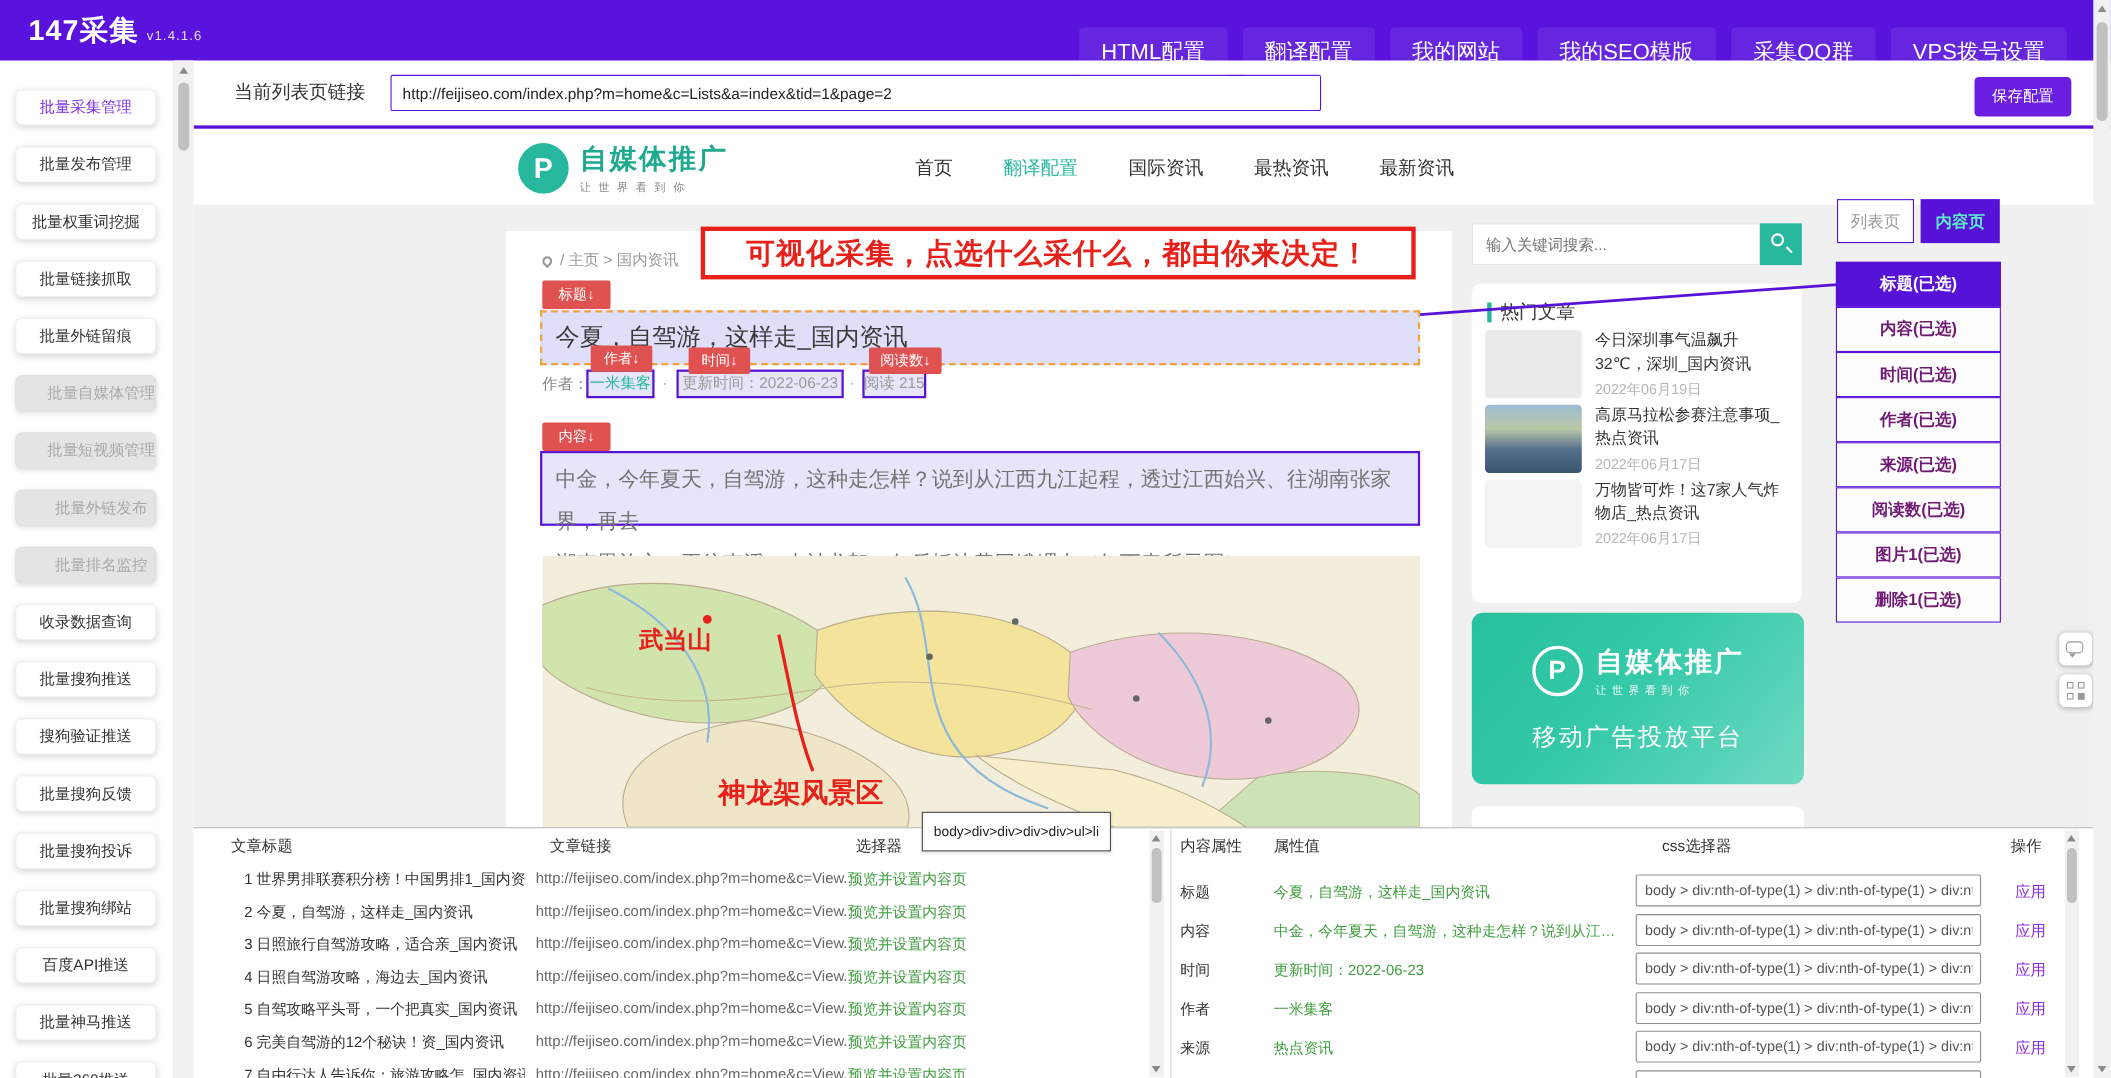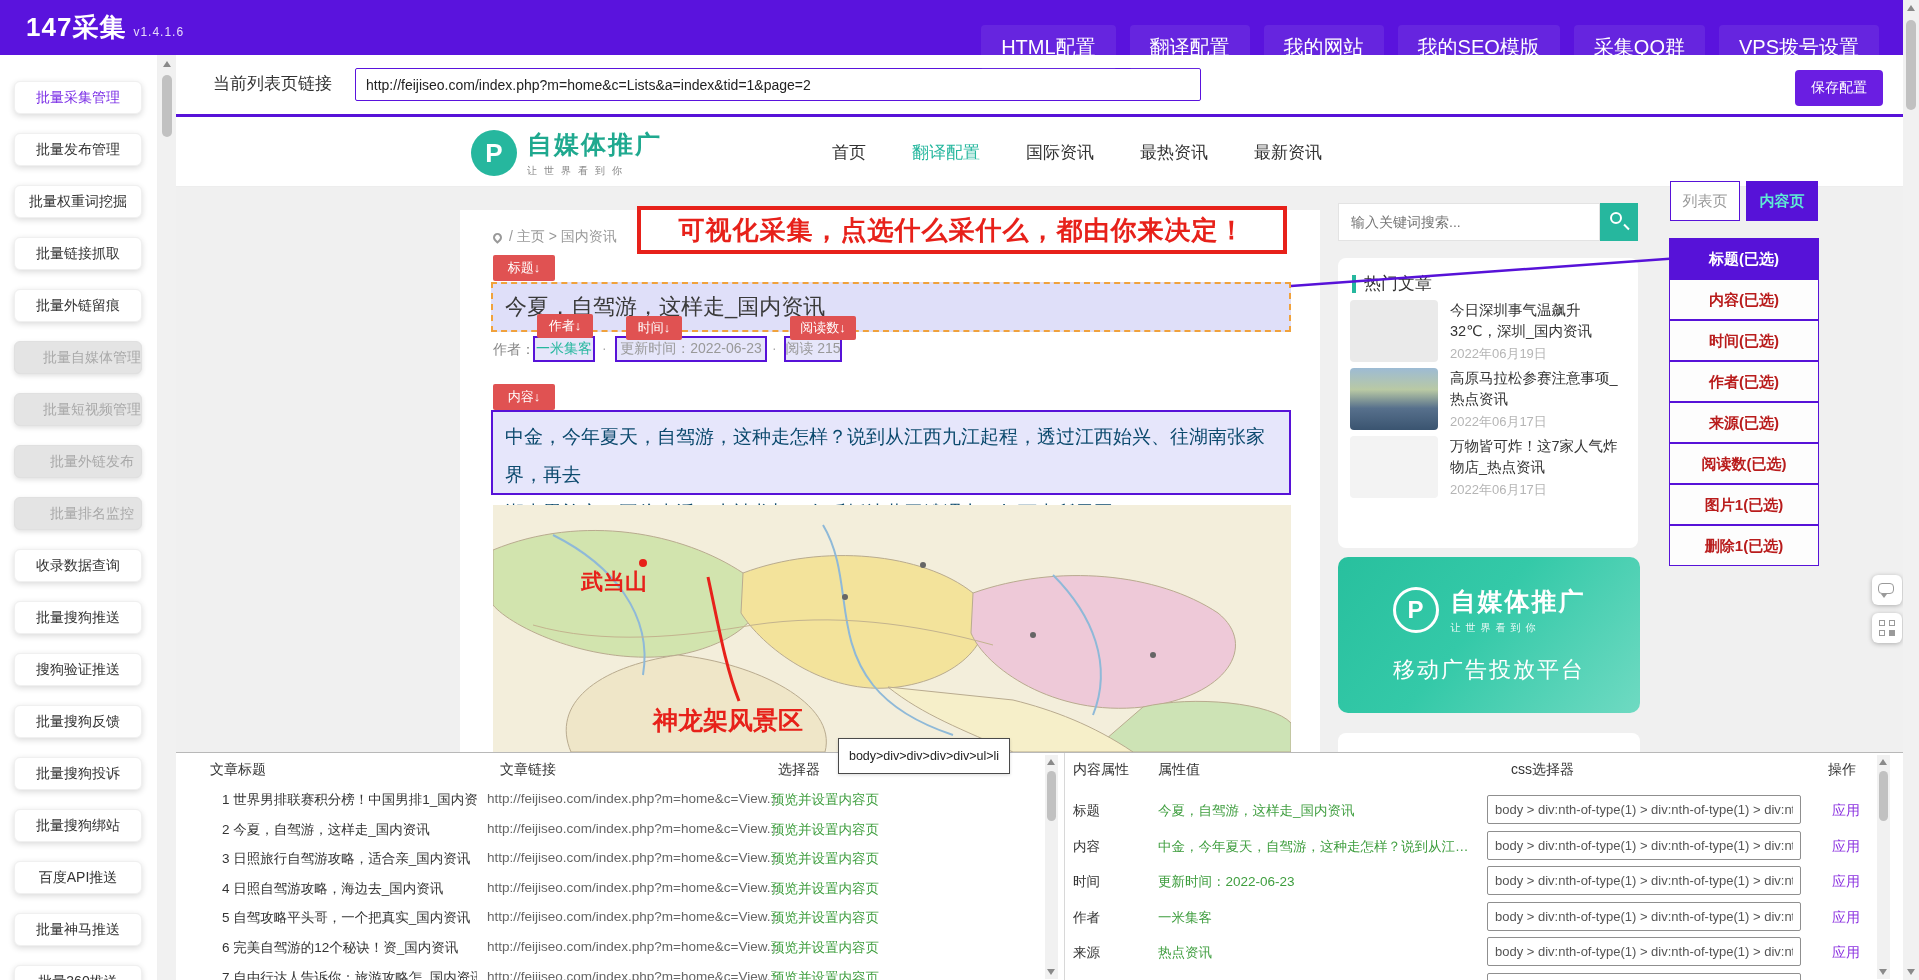--- a/index.html
+++ b/index.html
@@ -48,21 +48,21 @@
   .breadcrumb{position:absolute;left:33px;top:18px;font-size:14px;color:#999;display:flex;align-items:center;gap:7px;}
   .pin-icon{width:9px;height:9px;border:2px solid #999;border-radius:50% 50% 50% 0;transform:rotate(-45deg);}
   .promo{position:absolute;left:461px;top:89px;width:650px;height:48px;background:#fff;border:4px solid #e7211a;color:#e7211a;font-size:26px;font-weight:bold;display:flex;align-items:center;justify-content:center;white-space:nowrap;z-index:6;letter-spacing:1px;}
   .red-tag{position:absolute;background:#e05252;color:#fff;font-size:13px;display:flex;align-items:center;justify-content:center;border-radius:2px;z-index:7;white-space:nowrap;}
   .title-box{position:absolute;left:31px;top:72px;width:800px;height:50px;background:#dfdff9;border:2px dashed #f0a23c;font-size:22px;color:#3a3a3a;line-height:46px;padding-left:12px;white-space:nowrap;overflow:hidden;}
   .meta-label{position:absolute;left:33px;top:131px;font-size:14px;color:#888;}
   .chip{position:absolute;top:126px;height:26px;background:#e6e6fa;border:2px solid #5712d8;font-size:14px;display:flex;align-items:center;justify-content:center;white-space:nowrap;padding:0 4px;}
   .chip.author{color:#26b79e;}
   .chip.gray{color:#999;}
   .meta-dot{position:absolute;top:130px;color:#aaa;font-size:14px;}
-  .content-box{position:absolute;left:31px;top:200px;width:800px;height:85px;background:#e6e6fb;border:2.5px solid #5712d8;padding:6px 12px;font-size:19px;color:#0c4a6e;line-height:38px;}
+  .content-box{position:absolute;left:31px;top:200px;width:800px;height:68px;background:#e6e6fb;border:2.5px solid #5712d8;padding:6px 12px;font-size:19px;color:#737373;line-height:38px;}
   .map-wrap{position:absolute;left:33px;top:295px;width:798px;height:247px;overflow:hidden;}
 
   
   .sb-search-input{position:absolute;left:1162px;top:86px;width:262px;height:38px;background:#fff;border:1px solid #e3e3e3;font-size:14px;color:#aaa;padding:0 12px;outline:none;}
   .sb-search-btn{position:absolute;left:1424px;top:86px;width:38px;height:38px;background:#26b79e;border:none;cursor:pointer;}
   .mag{position:absolute;left:10px;top:9px;width:12px;height:12px;border:2px solid #fff;border-radius:50%;}
   .mag::after{content:"";position:absolute;left:11px;top:12px;width:7px;height:2px;background:#fff;transform:rotate(45deg);}
   .hot-card{position:absolute;left:1162px;top:141px;width:300px;height:290px;background:#fff;border-radius:8px;}
   .hot-head{position:absolute;left:14px;top:14px;display:flex;align-items:center;gap:8px;font-size:17px;color:#333;}
   .hot-bar{width:4px;height:18px;background:#26b79e;}
@@ -78,21 +78,21 @@
   .ad-name{font-size:25px;font-weight:bold;color:#fff;letter-spacing:2px;}
   .ad-tag{font-size:10px;color:rgba(255,255,255,.9);letter-spacing:5px;margin-top:3px;}
   .ad-caption{position:absolute;left:0;top:98px;width:100%;text-align:center;color:#fff;font-size:22px;letter-spacing:2px;}
   .white-sliver{position:absolute;left:1162px;top:616px;width:302px;height:19px;background:#fff;border-radius:8px 8px 0 0;}
 
   
   .panel-tab{position:absolute;height:40px;font-size:15px;display:flex;align-items:center;justify-content:center;cursor:pointer;z-index:12;}
   .panel-tab.inactive{background:#fff;border:1px solid #5712d8;color:#9a9a9a;}
   .panel-tab.active{background:#5712d8;color:#5eead4;font-weight:bold;}
   .panel-fields{position:absolute;left:1669px;top:238px;width:150px;z-index:12;}
-  .p-field{position:absolute;left:0;width:150px;height:41px;line-height:39px;text-align:center;font-size:15px;font-weight:bold;color:#b91c1c;background:#fdfdfd;border:1px solid #5712d8;cursor:pointer;}
+  .p-field{position:absolute;left:0;width:150px;height:41px;line-height:39px;text-align:center;font-size:15px;font-weight:bold;color:#701a75;background:#fdfdfd;border:1px solid #5712d8;cursor:pointer;}
   .p-field.active{background:#5712d8;color:#fff;}
   .connector{position:absolute;left:1280px;top:248px;width:400px;height:44px;z-index:8;pointer-events:none;}
 
   .float-ic{position:absolute;width:30px;height:30px;background:#fff;border-radius:6px;box-shadow:0 1px 5px rgba(0,0,0,.28);z-index:13;cursor:pointer;}
   .chat-g{position:absolute;left:6px;top:8px;width:16px;height:11px;border:1.5px solid #9a9a9a;border-radius:4px;}
   .chat-g::after{content:"";position:absolute;left:2px;top:10px;border-left:3px solid transparent;border-right:3px solid transparent;border-top:4px solid #9a9a9a;}
   .qr-g{position:absolute;left:7px;top:7px;width:16px;height:16px;}
   .qr-g i{position:absolute;width:6px;height:6px;border:1.5px solid #9a9a9a;}
   .qr-g i:nth-child(1){left:0;top:0;}
   .qr-g i:nth-child(2){right:0;top:0;}

